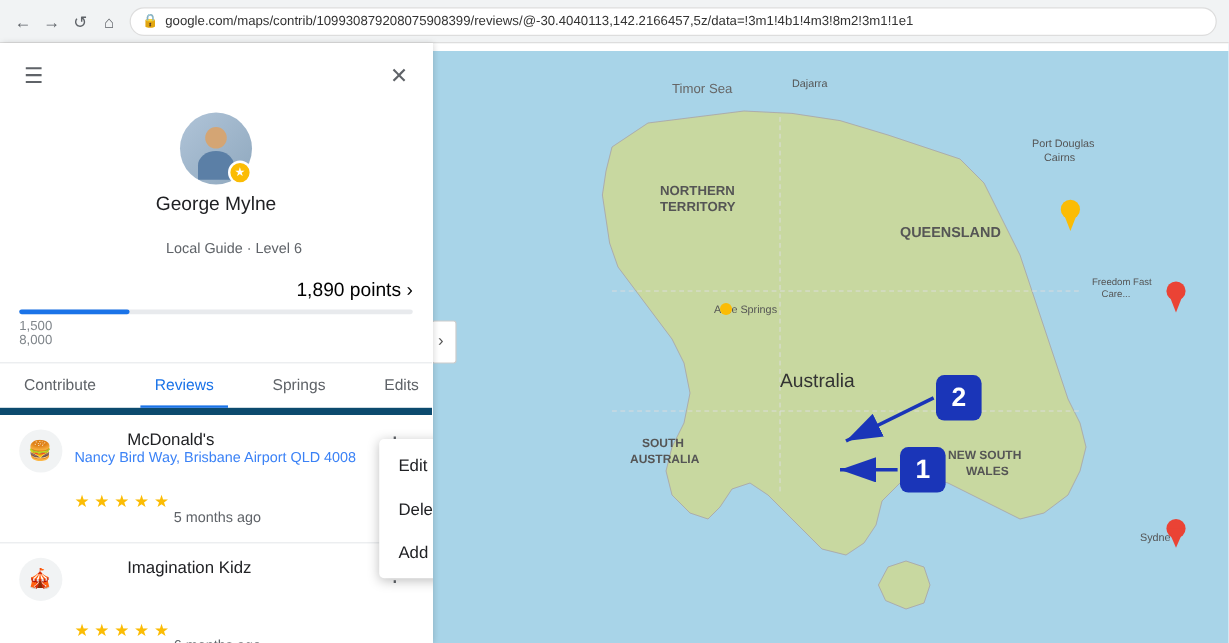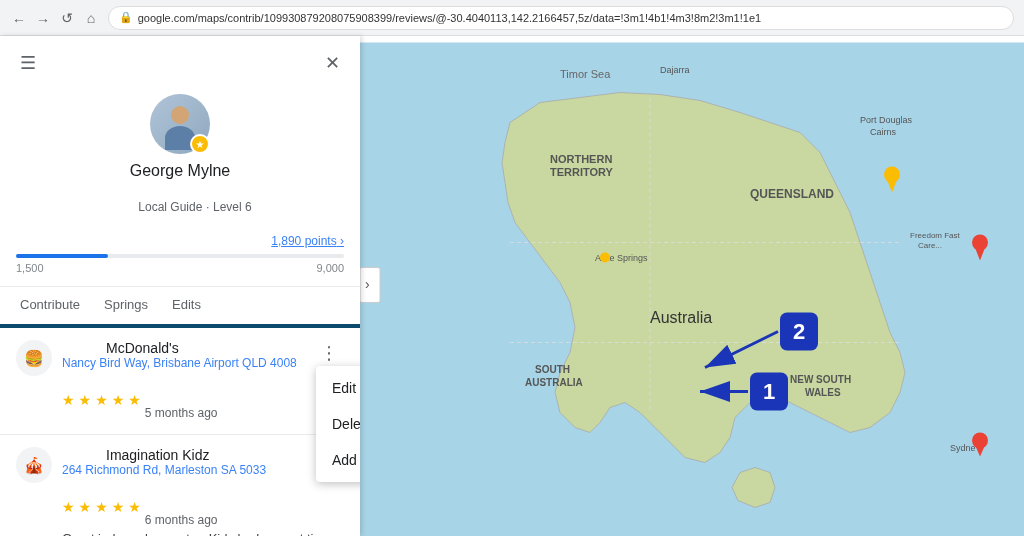--- a/index.html
+++ b/index.html
@@ -168,50 +168,51 @@
       padding: 8px 16px 12px;
       border-bottom: 1px solid #e8eaed;
     }
     .points-row {
       display: flex;
       justify-content: flex-end;
       align-items: center;
       margin-bottom: 6px;
     }
     .points-text {
-      font-size: 12px;
-      color: #3b82f6;
-      cursor: pointer;
-      text-decoration: underline;
+      font-size: 16px;
+      color: #000000;
+      cursor: pointer;
     }
     .progress-bar-container {
       position: relative;
       height: 4px;
       background: #e8eaed;
       border-radius: 2px;
       margin-bottom: 4px;
     }
     .progress-bar-fill {
       height: 4px;
       background: #1a73e8;
       border-radius: 2px;
       width: 28%;
     }
     .progress-labels {
       display: flex;
       justify-content: space-between;
       font-size: 11px;
       color: #80868b;
+      flex-direction: column;
     }
 
     
     .tabs {
       display: flex;
-      border-bottom: 4px solid #0c4a6e;
+      border-bottom: 6px solid #0c4a6e;
       padding: 0 8px;
+      gap: 25px;
     }
     .tab {
       padding: 10px 12px;
       font-size: 13px;
       color: #5f6368;
       cursor: pointer;
       border-bottom: 2px solid transparent;
       white-space: nowrap;
     }
     .tab.active {
@@ -372,26 +373,27 @@
         <span class="points-text">
           <span>1,890 points</span>
           <span>›</span>
         </span>
       </div>
       <div class="progress-bar-container">
         <div class="progress-bar-fill"></div>
       </div>
       <div class="progress-labels">
         <span>1,500</span>
-        <span>9,000</span>
+        <span>8,000</span>
       </div>
     </div>
 
     <div class="tabs">
       <div class="tab">Contribute</div>
+      <div class="tab active">Reviews</div>
       <div class="tab">Springs</div>
       <div class="tab">Edits</div>
     </div>
 
     <div class="review-item">
       <div class="review-header">
         <div class="place-icon">🍔</div>
         <div class="review-info">
           <div class="place-name">McDonald's</div>
           <div class="place-address">Nancy Bird Way, Brisbane Airport QLD 4008</div>
@@ -412,21 +414,20 @@
       <div class="context-menu-item">Edit review</div>
       <div class="context-menu-item">Delete review</div>
       <div class="context-menu-item">Add a photo</div>
     </div>
 
     <div class="review-item">
       <div class="review-header">
         <div class="place-icon">🎪</div>
         <div class="review-info">
           <div class="place-name">Imagination Kidz</div>
-          <div class="place-address">264 Richmond Rd, Marleston SA 5033</div>
         </div>
         <div class="three-dots">⋮</div>
       </div>
       <div class="stars-row">
         <span class="star">★</span>
         <span class="star">★</span>
         <span class="star">★</span>
         <span class="star">★</span>
         <span class="star">★</span>
         <span class="review-date">6 months ago</span>

